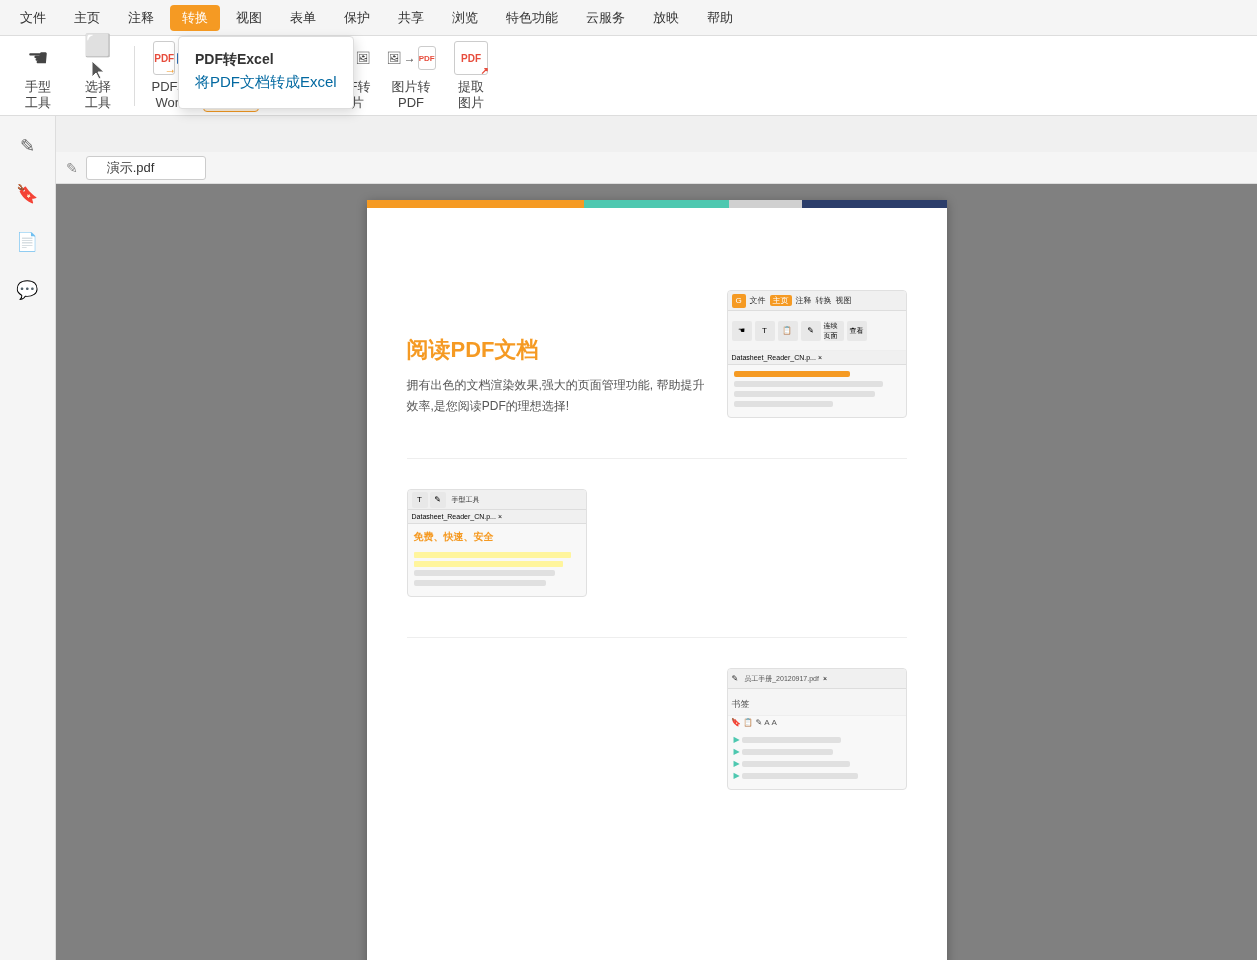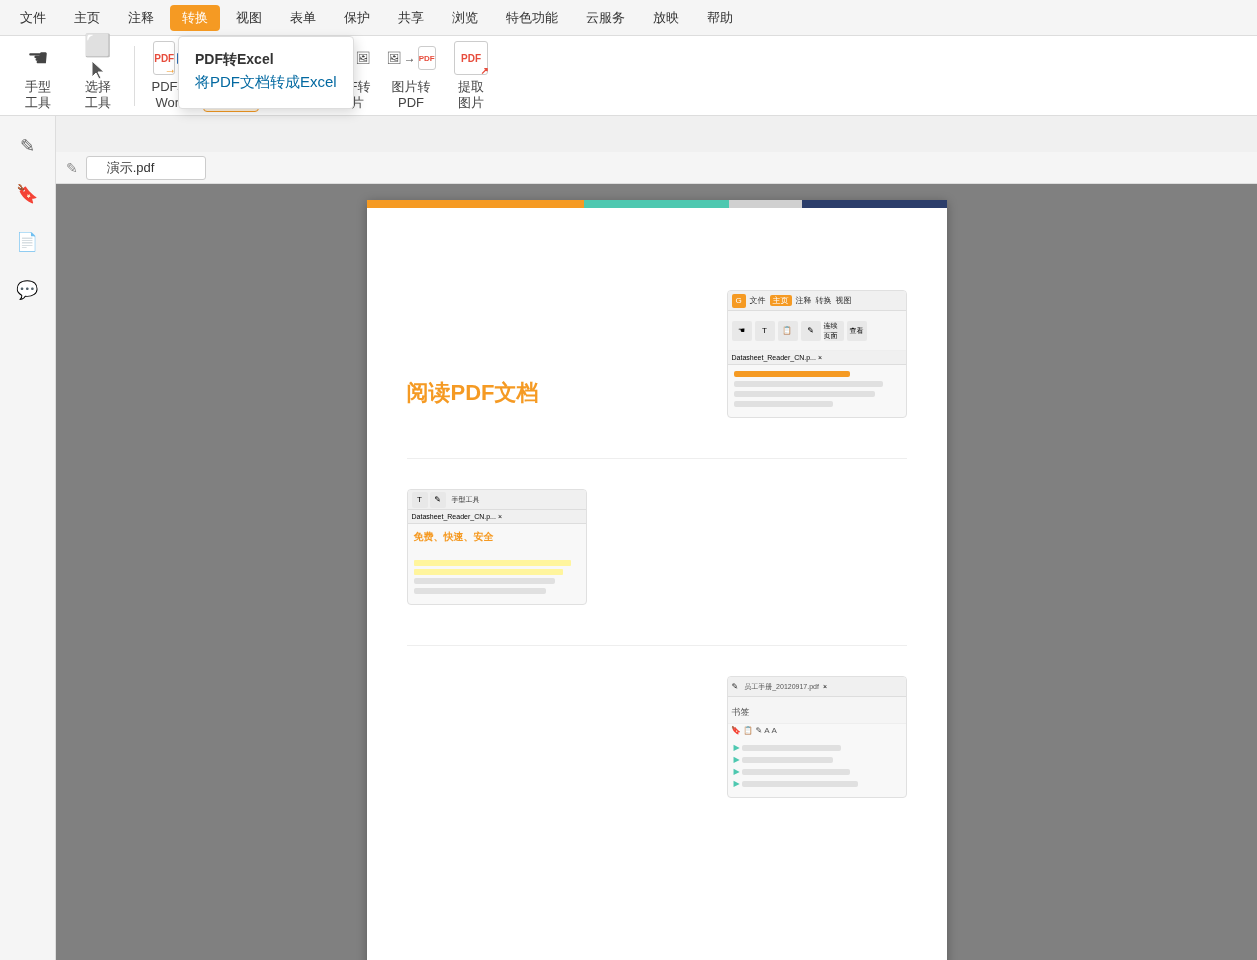--- a/index.html
+++ b/index.html
@@ -286,20 +286,22 @@
         <div class="color-strips">
           <div class="strip-orange"></div>
           <div class="strip-teal"></div>
           <div class="strip-gray"></div>
           <div class="strip-dark"></div>
         </div>
 
         <div class="section" style="margin-top: 30px; align-items: flex-end;">
           <div class="section-text">
             <div class="section-title">阅读PDF文档</div>
+            <div class="section-desc">拥有出色的文档渲染效果,强大的页面管理功能,
+帮助提升效率,是您阅读PDF的理想选择!</div>
           </div>
           <div class="section-preview">
             <div class="preview-header">
               <div style="width:14px;height:14px;background:#f59a23;border-radius:2px;display:flex;align-items:center;justify-content:center;color:#fff;font-size:8px;">G</div>
               <span style="font-size:8px;color:#333;margin-left:2px;">文件</span>
               <span style="font-size:8px;color:#fff;background:#f59a23;padding:0 3px;border-radius:2px;margin-left:2px;">主页</span>
               <span style="font-size:8px;color:#333;margin-left:2px;">注释</span>
               <span style="font-size:8px;color:#333;margin-left:2px;">转换</span>
               <span style="font-size:8px;color:#333;margin-left:2px;">视图</span>
             </div>
@@ -331,21 +333,21 @@
             <div class="preview-header">
               <div class="mini-btn" style="width:16px;height:16px;font-size:8px;">T</div>
               <div class="mini-btn" style="width:16px;height:16px;font-size:8px;">✎</div>
               <div style="font-size:7px;color:#333;margin-left:4px;">手型工具</div>
             </div>
             <div style="background:#f0f0f0;height:14px;display:flex;align-items:center;padding:0 4px;font-size:7px;border-bottom:1px solid #ddd;">
               <span>Datasheet_Reader_CN.p...</span>
               <span style="margin-left:2px;">×</span>
             </div>
             <div class="preview-content">
-              <div style="font-size:10px;font-weight:bold;color:#f59a23;margin-bottom:16px;font-family:Liberation Serif, serif;">免费、快速、安全</div>
+              <div style="font-size:10px;font-weight:bold;color:#f59a23;margin-bottom:8px;font-family:Liberation Serif, serif;">免费、快速、安全</div>
               <div class="highlight-line" style="width:95%;background:#fff59d;"></div>
               <div class="highlight-line" style="width:90%;background:#fff59d;"></div>
               <div class="preview-line" style="width:85%;"></div>
               <div class="preview-line" style="width:80%;"></div>
             </div>
           </div>
         </div>
 
         <hr style="border:none;border-top:1px solid #eee;margin:10px 0;">
 

